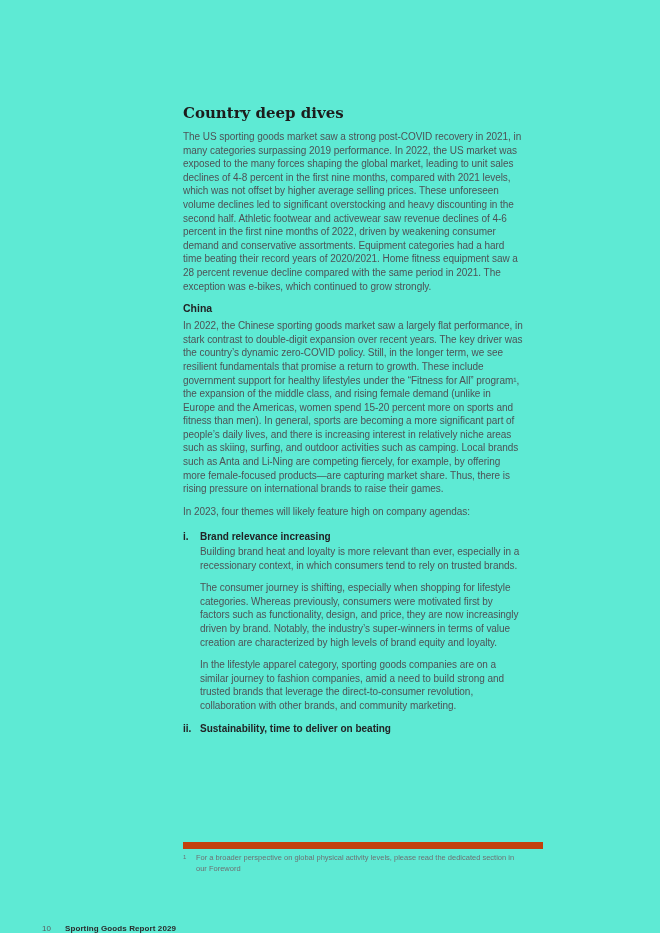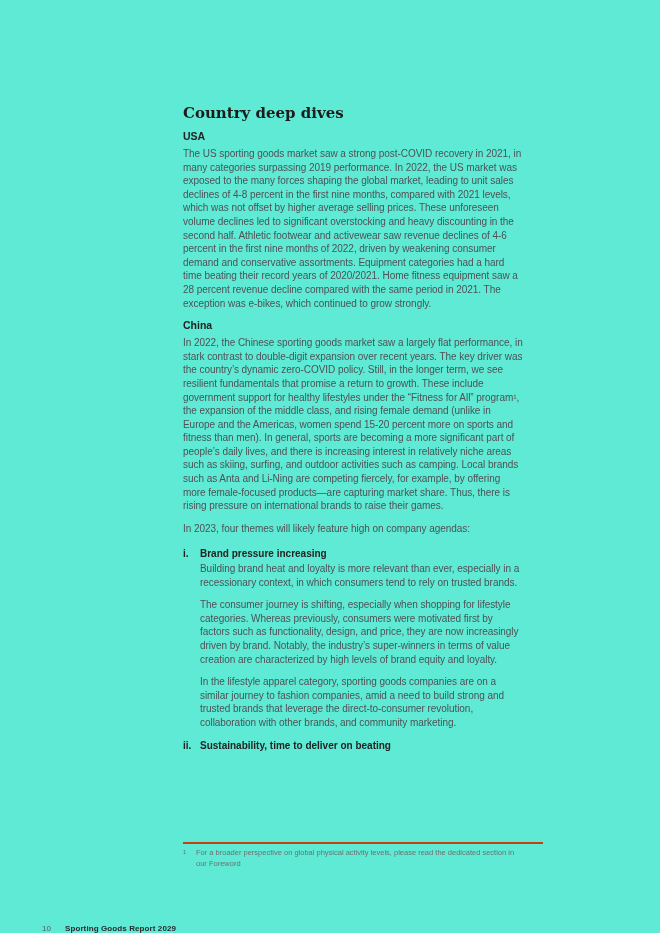--- a/index.html
+++ b/index.html
@@ -57,21 +57,21 @@
     font-weight: bold;
     line-height: 13.6px;
     color: #222325;
     margin: 0 0 1px 0;
   }
   .footnote {
     position: absolute;
     left: 183px;
     top: 842px;
     width: 360px;
-    border-top: 2px solid #c2410c;
+    border-top: 7px solid #c2410c;
     padding-top: 4px;
     display: flex;
     font-size: 7.5px;
     line-height: 10.5px;
     color: #6e7073;
   }
   .footnote-marker {
     flex: 0 0 13px;
     font-size: 6px;
     line-height: 9px;
@@ -93,35 +93,34 @@
 </head>
 <body>
 
 <div class="page">
 
   <main class="content">
 
     <h1 class="doc-title">Country deep dives</h1>
 
     <section class="section">
-      <h2 class="section-heading">USA</h2>
       <p class="body-p">The US sporting goods market saw a strong post-COVID recovery in 2021, in many categories surpassing 2019 performance. In 2022, the US market was exposed to the many forces shaping the global market, leading to unit sales declines of 4-8 percent in the first nine months, compared with 2021 levels, which was not offset by higher average selling prices. These unforeseen volume declines led to significant overstocking and heavy discounting in the second half. Athletic footwear and activewear saw revenue declines of 4-6 percent in the first nine months of 2022, driven by weakening consumer demand and conservative assortments. Equipment categories had a hard time beating their record years of 2020/2021. Home fitness equipment saw a 28 percent revenue decline compared with the same period in 2021. The exception was e-bikes, which continued to grow strongly.</p>
     </section>
 
     <section class="section">
       <h2 class="section-heading">China</h2>
       <p class="body-p">In 2022, the Chinese sporting goods market saw a largely flat performance, in stark contrast to double-digit expansion over recent years. The key driver was the country’s dynamic zero-COVID policy. Still, in the longer term, we see resilient fundamentals that promise a return to growth. These include government support for healthy lifestyles under the “Fitness for All” program¹, the expansion of the middle class, and rising female demand (unlike in Europe and the Americas, women spend 15-20 percent more on sports and fitness than men). In general, sports are becoming a more significant part of people’s daily lives, and there is increasing interest in relatively niche areas such as skiing, surfing, and outdoor activities such as camping. Local brands such as Anta and Li-Ning are competing fiercely, for example, by offering more female-focused products—are capturing market share. Thus, there is rising pressure on international brands to raise their games.</p>
     </section>
 
     <p class="body-p agenda-intro">In 2023, four themes will likely feature high on company agendas:</p>
 
     <div class="theme">
       <div class="theme-marker">i.</div>
       <div class="theme-body">
-        <h3 class="theme-heading">Brand pressure increasing</h3>
+        <h3 class="theme-heading">Brand relevance increasing</h3>
         <p class="body-p">Building brand heat and loyalty is more relevant than ever, especially in a recessionary context, in which consumers tend to rely on trusted brands.</p>
         <p class="body-p">The consumer journey is shifting, especially when shopping for lifestyle categories. Whereas previously, consumers were motivated first by factors such as functionality, design, and price, they are now increasingly driven by brand. Notably, the industry’s super-winners in terms of value creation are characterized by high levels of brand equity and loyalty.</p>
         <p class="body-p">In the lifestyle apparel category, sporting goods companies are on a similar journey to fashion companies, amid a need to build strong and trusted brands that leverage the direct-to-consumer revolution, collaboration with other brands, and community marketing.</p>
       </div>
     </div>
 
     <div class="theme">
       <div class="theme-marker">ii.</div>
       <div class="theme-body">
         <h3 class="theme-heading">Sustainability, time to deliver on beating</h3>

